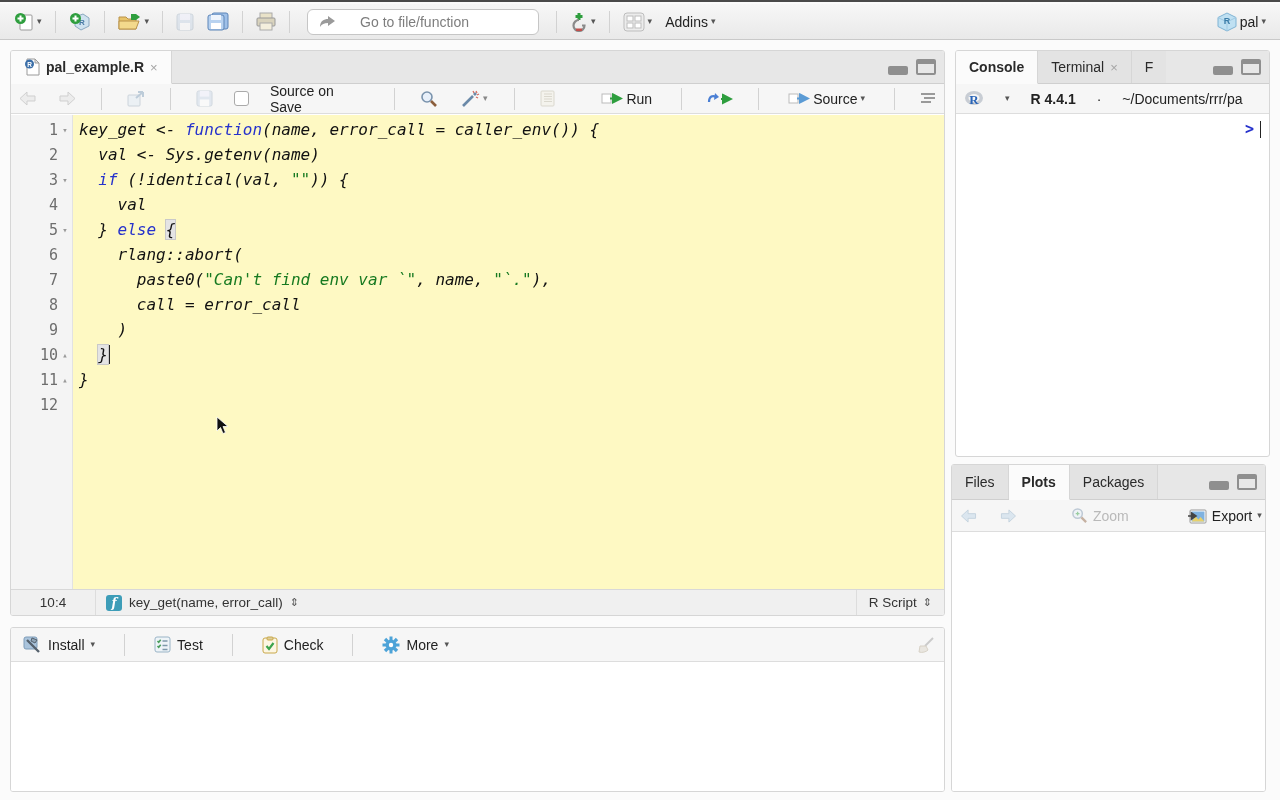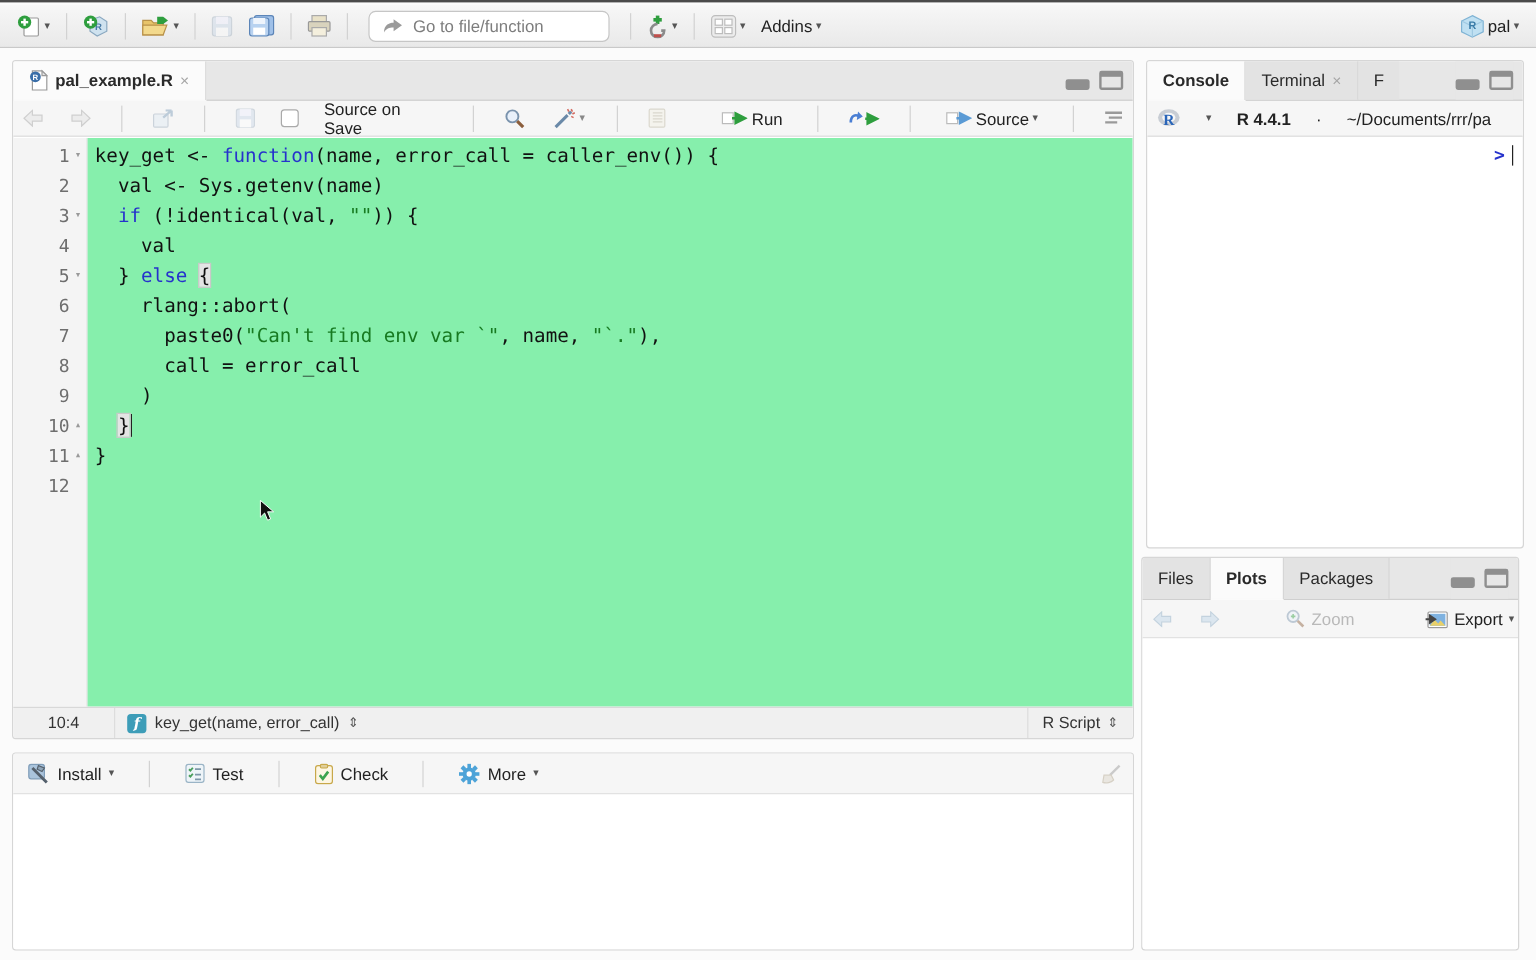--- a/index.html
+++ b/index.html
@@ -14,22 +14,22 @@
     position:absolute; left:0; top:2px; width:1280px; height:36px;
     background:linear-gradient(#f7f7f7,#e9e9e9);
     border-bottom:1px solid #c9c9c9;
     display:flex; align-items:center; padding:0 10px; gap:5px;
   }
   .tb-btn { display:flex; align-items:center; gap:3px; padding:3px 4px; border-radius:4px; cursor:default; }
   .tb-div { width:1px; height:22px; background:#d2d2d2; margin:0 4px; }
   .caret { font-size:9px; color:#555; line-height:1; }
   .caret.lite { color:#888; }
   .goto-box {
-    width:201px; height:26px; background:#fff; border:1px solid #c6c6c6;
-    border-radius:6px; display:flex; align-items:center; gap:8px; padding:0 10px; margin:0 8px;
+    width:232px; height:26px; background:#fff; border:1px solid #c6c6c6;
+    border-radius:6px; display:flex; align-items:center; gap:24px; padding:0 10px; margin:0 8px;
   }
   .goto-box .ph { color:#7d7d7d; font-size:14px; }
   .spacer { flex:1; }
   .proj-label { font-size:14px; color:#222; }
   
   .pane { position:absolute; background:#fff; border:1px solid #d6d6d6; border-radius:3px; overflow:hidden; }
   .tabbar {
     height:33px; background:#e7e7e7; border-bottom:1px solid #cfcfcf;
     display:flex; align-items:stretch; position:relative;
   }
@@ -51,21 +51,21 @@
   .dim { color:#b9b9b9; }
   .lbl { color:#222; }
   .lbl.dim { color:#b9b9b9; }
   
   .editor { position:absolute; left:0; right:0; top:64px; bottom:26px; display:flex; overflow:hidden;
             font-family:"DejaVu Sans Mono","Liberation Mono",monospace; font-size:16px; }
   .gutter { width:62px; background:#f4f4f4; border-right:1px solid #e2e2e2; padding-top:2px; }
   .gut-line { height:25px; display:flex; align-items:center; justify-content:flex-end; }
   .lnum { color:#6e6e6e; font-size:15px; text-align:right; }
   .fold { width:14px; text-align:center; color:#9a9a9a; font-size:9px; }
-  .code-area { flex:1; padding-top:2px; position:relative; background:#86efac; }
+  .code-area { flex:1; padding-top:2px; position:relative; background:#fef9c3;font-style:italic; }
   .code-line { height:25px; line-height:25px; white-space:pre; padding-left:6px; }
   .tok-p { color:#111; }
   .tok-k { color:#2632cc; }
   .tok-s { color:#177a21; }
   .tok-b { color:#111; background:#e4e4e4; outline:1px solid #c9c9c9; }
   .tok-cursor { border-left:1px solid #222; margin-left:1px; }
   
   .statusbar {
     position:absolute; left:0; right:0; bottom:0; height:26px; background:#f0f0f0;
     border-top:1px solid #d8d8d8; display:flex; align-items:center; font-size:13.5px; color:#333;

